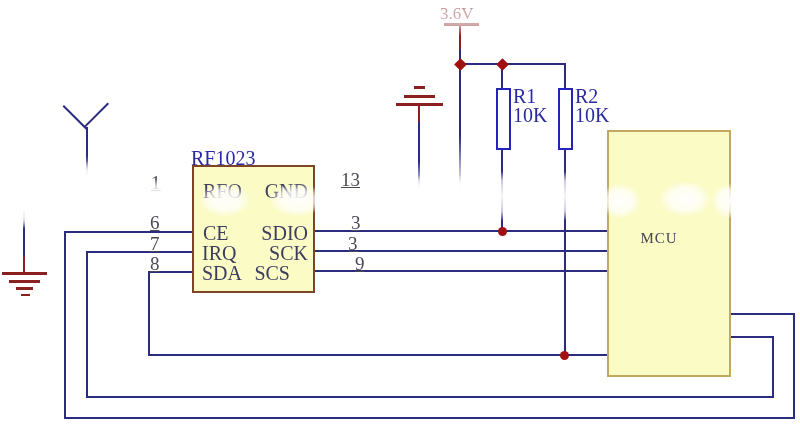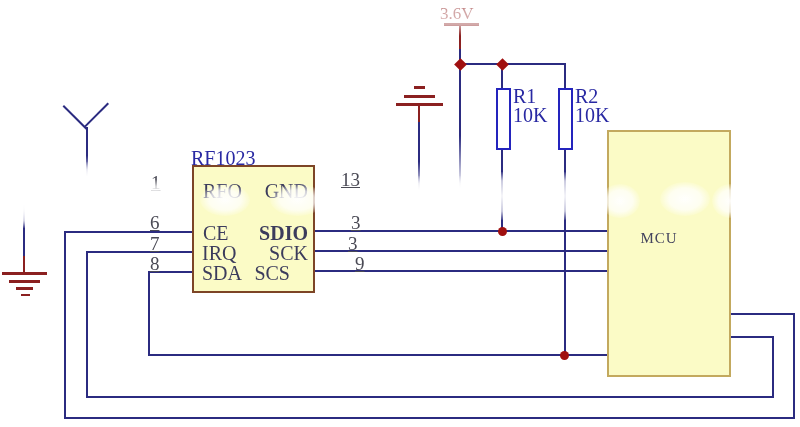--- a/index.html
+++ b/index.html
@@ -111,21 +111,21 @@
 
   <div class="box chipbox" style="left:192px;top:165px;width:119px;height:124px;"></div>
   <span class="t blue-label" style="left:191px;top:147px;">RF1023</span>
 
   <span class="t pin-label" style="left:203px;top:180px;">RFO</span>
   <span class="t pin-label" style="left:203px;top:222px;">CE</span>
   <span class="t pin-label" style="left:202px;top:242px;">IRQ</span>
   <span class="t pin-label" style="left:202px;top:262px;">SDA</span>
 
   <span class="t pin-label" style="right:492px;top:180px;">GND</span>
-  <span class="t pin-label" style="right:492px;top:222px;font-weight:bold;">SDIO</span>
+  <span class="t pin-label" style="right:492px;top:222px;">SDIO</span>
   <span class="t pin-label" style="right:492px;top:242px;">SCK</span>
   <span class="t pin-label" style="right:510px;top:262px;">SCS</span>
 
   <span class="t pin-num" style="left:151px;top:172px;">1</span>
   <span class="t pin-num" style="left:150px;top:212px;">6</span>
   <span class="t pin-num" style="left:150px;top:233px;">7</span>
   <span class="t pin-num" style="left:150px;top:253px;">8</span>
   <span class="t pin-num" style="left:341px;top:169px;">13</span>
   <span class="t pin-num" style="left:351px;top:212px;">3</span>
   <span class="t pin-num" style="left:348px;top:233px;">3</span>

